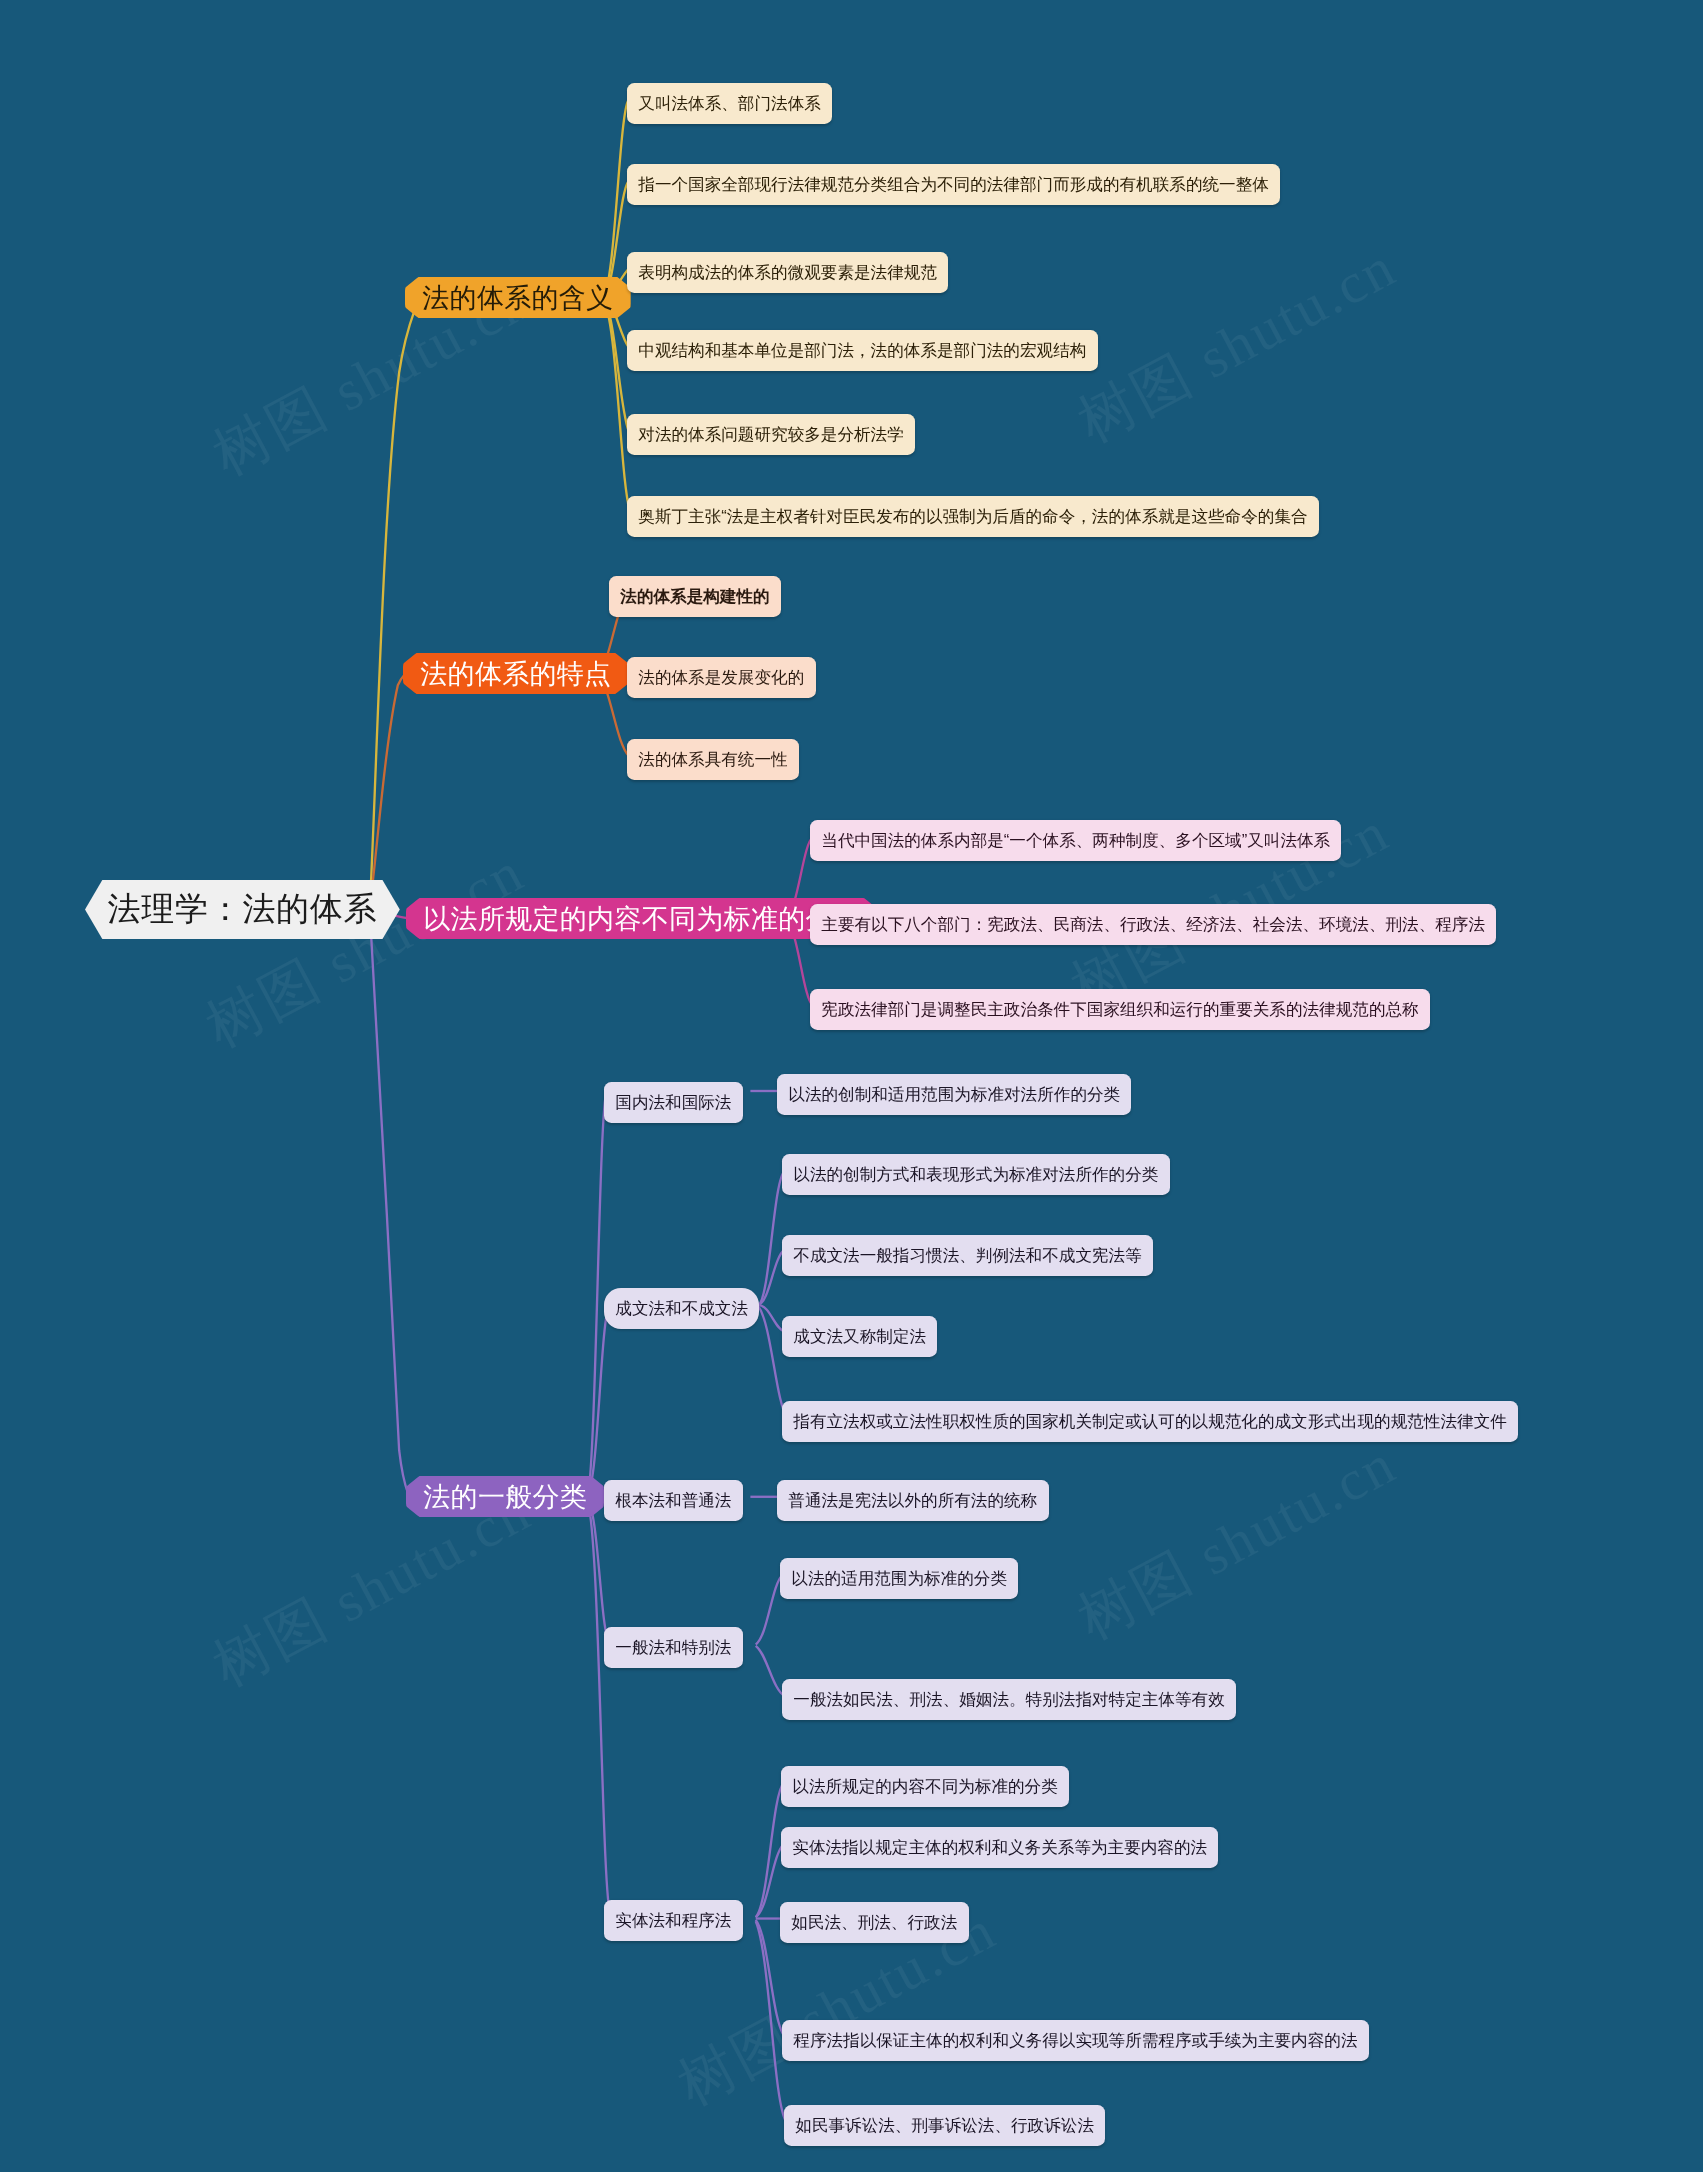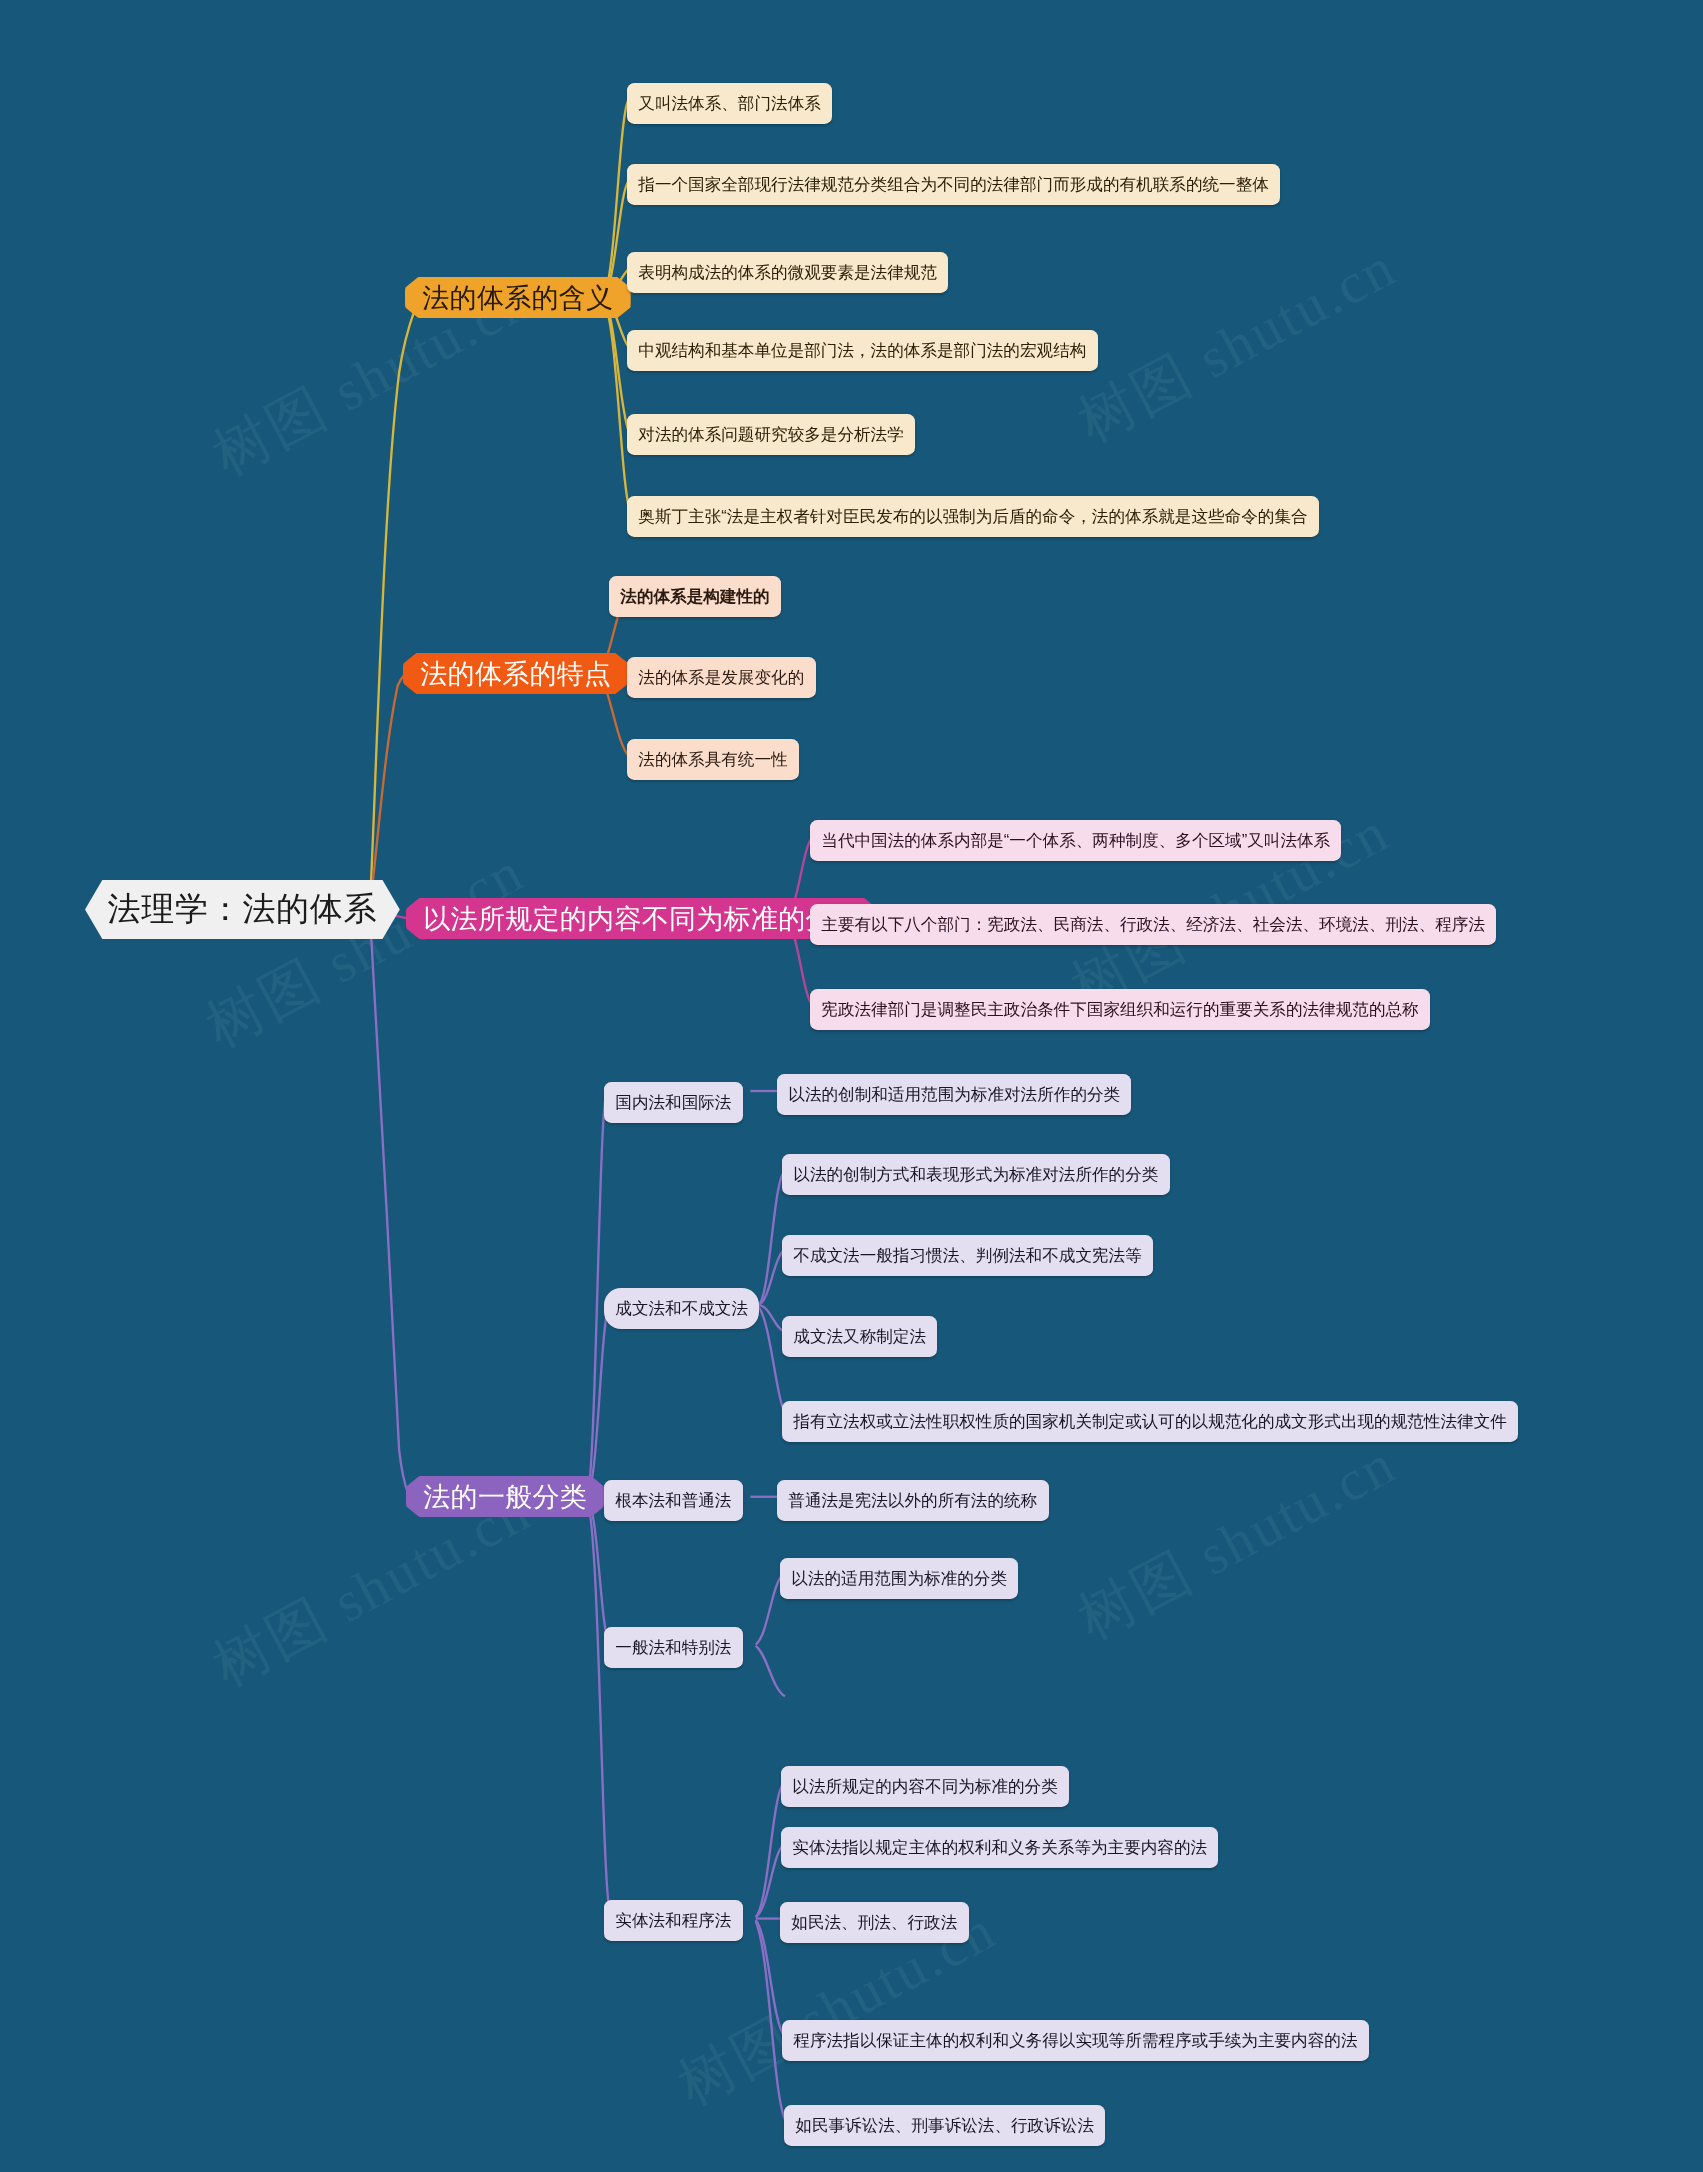--- a/index.html
+++ b/index.html
@@ -182,20 +182,21 @@
   <div class="node leaf t4" style="left:782px; top:1154px;">以法的创制方式和表现形式为标准对法所作的分类</div>
   <div class="node leaf t4" style="left:782px; top:1235px;">不成文法一般指习惯法、判例法和不成文宪法等</div>
   <div class="node leaf t4" style="left:782px; top:1316px;">成文法又称制定法</div>
   <div class="node leaf t4" style="left:782px; top:1401px;">指有立法权或立法性职权性质的国家机关制定或认可的以规范化的成文形式出现的规范性法律文件</div>
 
   <div class="node leaf t4" style="left:604px; top:1480px;">根本法和普通法</div>
   <div class="node leaf t4" style="left:777px; top:1480px;">普通法是宪法以外的所有法的统称</div>
 
   <div class="node leaf t4" style="left:604px; top:1627px;">一般法和特别法</div>
   <div class="node leaf t4" style="left:780px; top:1558px;">以法的适用范围为标准的分类</div>
+  <div class="node leaf t4" style="left:782px; top:1679px;">一般法如民法、刑法、婚姻法。特别法指对特定主体等有效</div>
 
   <div class="node leaf t4" style="left:604px; top:1900px;">实体法和程序法</div>
   <div class="node leaf t4" style="left:781px; top:1766px;">以法所规定的内容不同为标准的分类</div>
   <div class="node leaf t4" style="left:781px; top:1827px;">实体法指以规定主体的权利和义务关系等为主要内容的法</div>
   <div class="node leaf t4" style="left:780px; top:1902px;">如民法、刑法、行政法</div>
   <div class="node leaf t4" style="left:782px; top:2020px;">程序法指以保证主体的权利和义务得以实现等所需程序或手续为主要内容的法</div>
   <div class="node leaf t4" style="left:784px; top:2105px;">如民事诉讼法、刑事诉讼法、行政诉讼法</div>
 
 </div>
 

